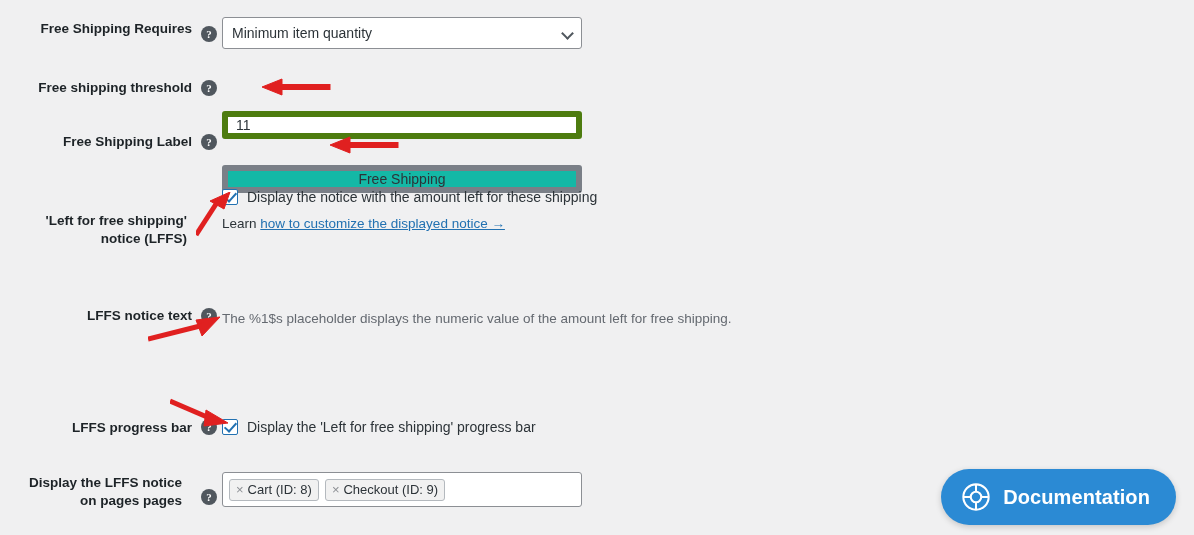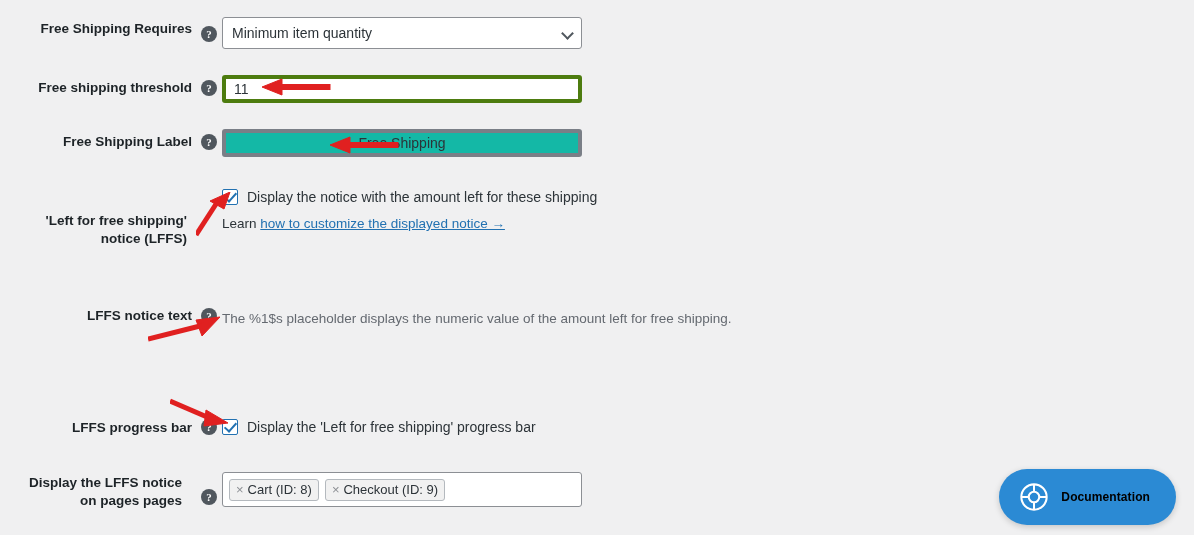--- a/index.html
+++ b/index.html
@@ -86,27 +86,28 @@
     border-bottom: 2px solid #50575e;
     transform: rotate(45deg);
     box-sizing: border-box;
   }
 
   .text-input {
     box-sizing: border-box;
     width: 360px;
     height: 28px;
     background: #ffffff;
-    border: 4px solid #4d7c0f;
+    border: 6px solid #4d7c0f;
     border-radius: 3px;
     font-size: 14px;
     color: #2c3338;
     font-family: "Liberation Sans", sans-serif;
     padding: 0 8px;
     outline: none;
+    margin-top: 36px;
   }
   .text-input.autofilled {
     background: #14b8a6;
     border-color: #7a7f87;
     text-align: center;
   }
 
   .textarea-input {
     box-sizing: border-box;
     width: 952px;
@@ -221,22 +222,22 @@
     gap: 12px;
     background: #2b8ad4;
     border-radius: 30px;
     height: 56px;
     padding: 0 26px 0 20px;
     box-shadow: 0 2px 6px rgba(0,0,0,0.18);
     cursor: pointer;
     user-select: none;
   }
   .doc-btn-label {
-    color: #000000;
-    font-size: 12px;
+    color: #ffffff;
+    font-size: 20px;
     font-weight: bold;
     letter-spacing: 0.1px;
   }
   .lifebuoy {
     width: 30px;
     height: 30px;
     flex: 0 0 auto;
   }
 
   

